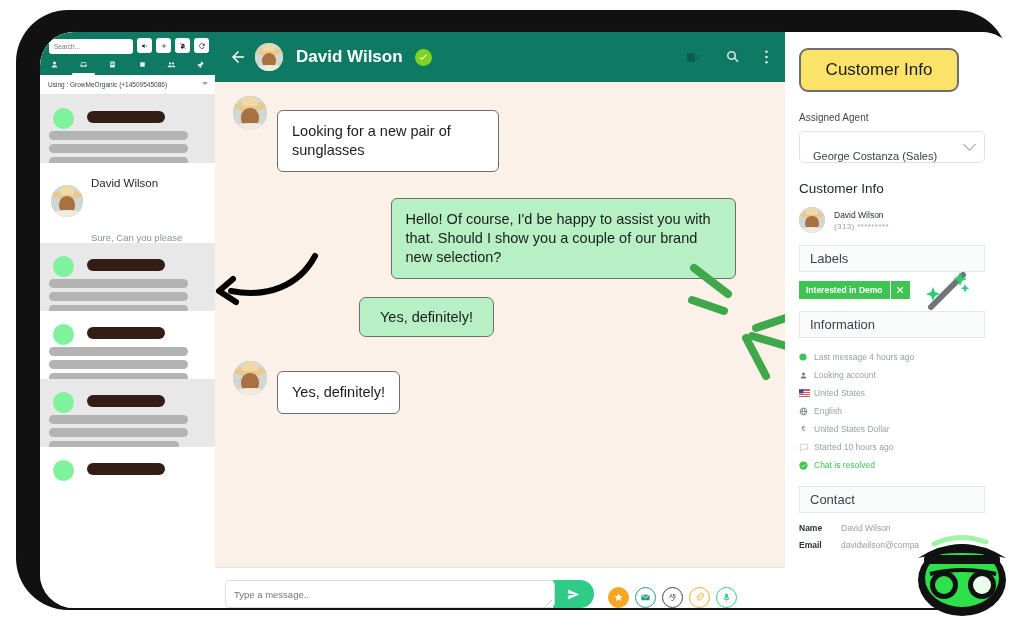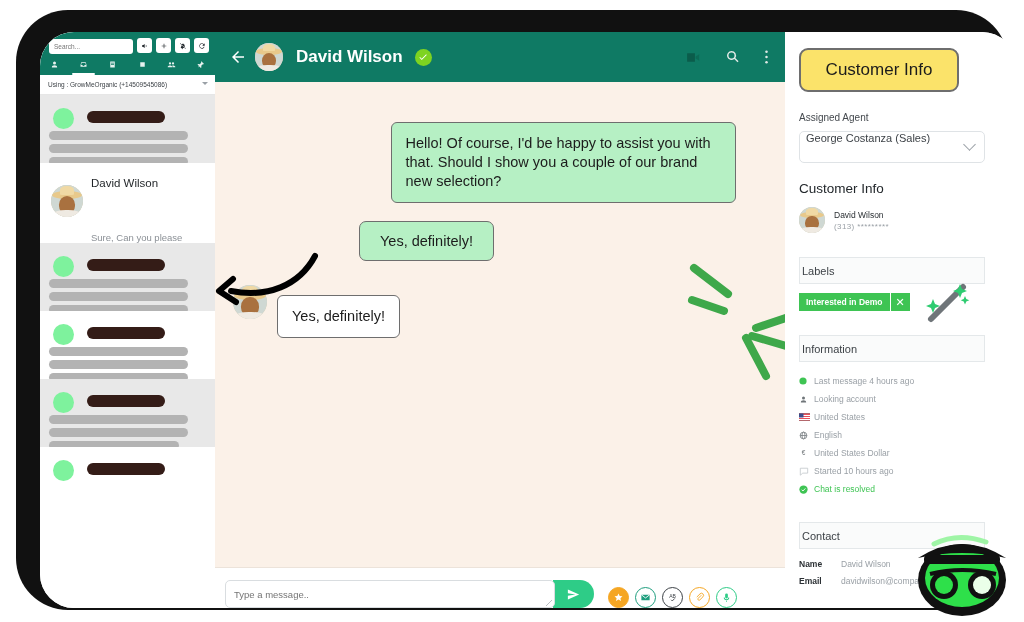--- a/index.html
+++ b/index.html
@@ -194,38 +194,38 @@
     background:#ffffff; padding:16px 14px 0 14px; overflow:hidden;
   }
   .cust-btn{
     width:160px; height:44px; background:#fbe36a; border:2px solid #6e6e6e;
     border-radius:9px; display:flex;align-items:center;justify-content:center;
     font-size:17px; color:#1c1c1c;
   }
   .lbl{ margin-top:20px; font-size:10px; color:#44494e; }
   .select{
     margin-top:8px; width:186px; height:32px; border:1px solid #dfe3e6;
-    border-radius:5px; display:flex;align-items:flex-start; padding:0 6px;
+    border-radius:5px; display:flex;align-items:flex-end; padding:0 13px;
     font-size:11px; color:#3d4247; position:relative; background:#fff;
   }
   .select .chev{
     position:absolute; right:10px; top:11px; width:9px;height:9px;
     border-right:1.6px solid #9aa0a6; border-bottom:1.6px solid #9aa0a6;
     transform:rotate(45deg); margin-top:-3px;
   }
   .sec-title{ margin-top:18px; font-size:13.5px; color:#22272b; }
   .cust-row{ margin-top:11px; display:flex; align-items:center; }
   .cust-av{ width:26px;height:26px;border-radius:50%;overflow:hidden;background:#d9c9a8; }
   .cust-txt{ margin-left:9px; }
   .cust-name{ font-size:8.5px; color:#2b3034; }
   .cust-phone{ font-size:8px; color:#9aa0a6; margin-top:2px; letter-spacing:.4px; }
   .box-head{
-    margin-top:24px; width:186px; height:27px; border:1px solid #e4e8ea;
-    background:#fafbfb; display:flex; align-items:center; padding:0 2px;
-    font-size:11px; color:#3d4247;
+    margin-top:12px; width:186px; height:27px; border:1px solid #e4e8ea;
+    background:#fafbfb; display:flex; align-items:center; padding:0 10px;
+    font-size:13px; color:#3d4247;
   }
   .tagrow{ margin-top:9px; display:flex; align-items:center; position:relative; }
   .tag{
     height:18px; background:#3ec453; color:#fff; font-size:8.5px; font-weight:bold;
     display:flex;align-items:center; padding:0 7px;
   }
   .tag-x{
     height:18px; width:20px; background:#3ec453; border-left:1px solid #ffffff;
     display:flex;align-items:center;justify-content:center; color:#fff; font-size:11px;
   }
@@ -426,20 +426,31 @@
                   <circle cx="3" cy="5" r="1.7"></circle>
                   <circle cx="3" cy="12" r="1.7"></circle>
                   <circle cx="3" cy="19" r="1.7"></circle>
                 </svg>
             </div>
           </div>
         </div>
 
         <div class="msgs">
 
+          <div class="row left">
+            <div class="msg-av">
+              <div class="face">
+                  <div class="hat"></div>
+                  <div class="crown"></div>
+                  <div class="skin"></div>
+                  <div class="shirt"></div>
+                </div>
+            </div>
+            <div class="bubble" style="max-width:222px;margin-top:14px;">Looking for a new pair of sunglasses</div>
+          </div>
 
           <div class="row right" style="margin-top:26px;margin-left:126px;">
             <div class="bubble green" style="max-width:345px;">Hello! Of course, I'd be happy to assist you with that. Should I show you a couple of our brand new selection?</div>
           </div>
 
           <div class="quick-row">
             <div class="quick">Yes, definitely!</div>
           </div>
 
           <div class="row left" style="margin-top:24px;">

